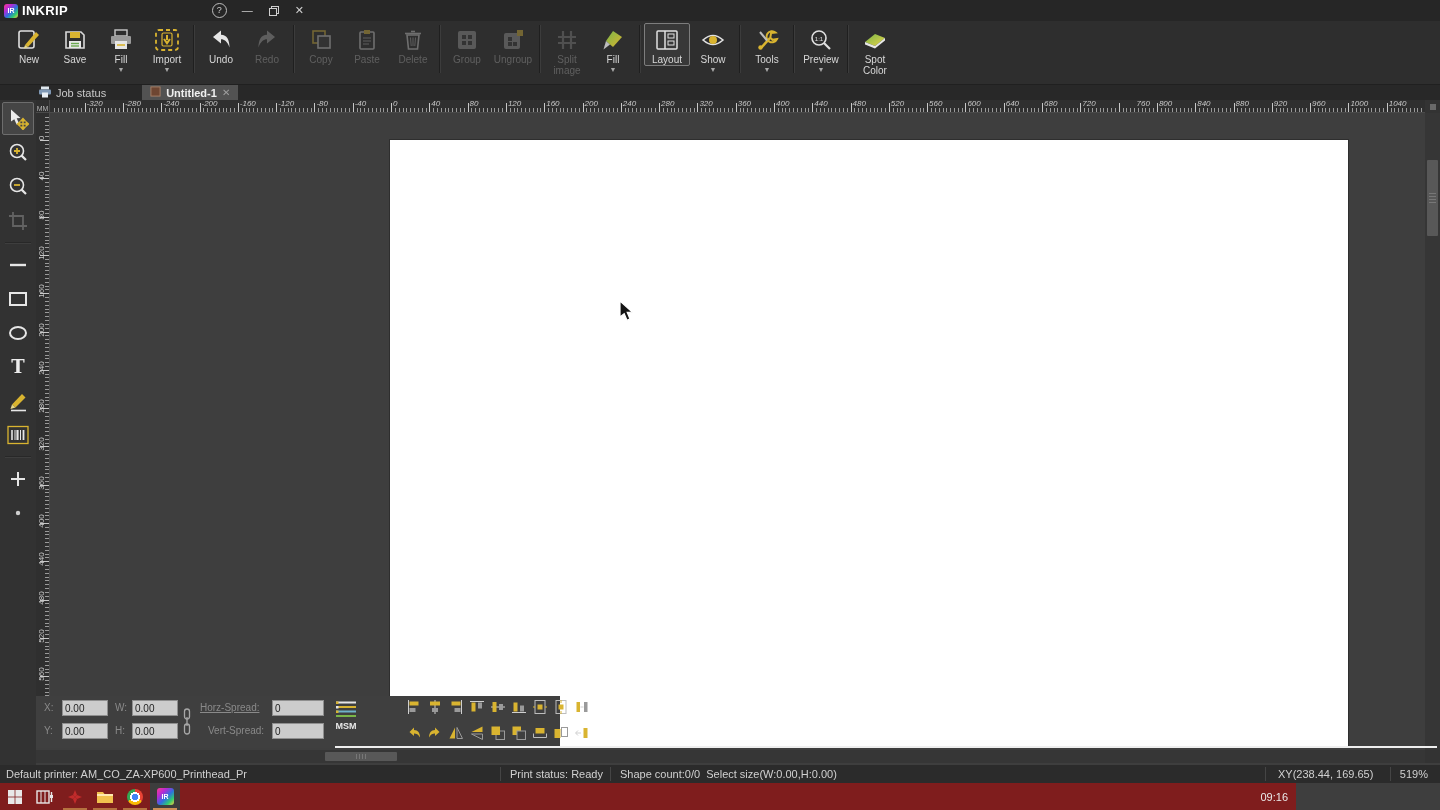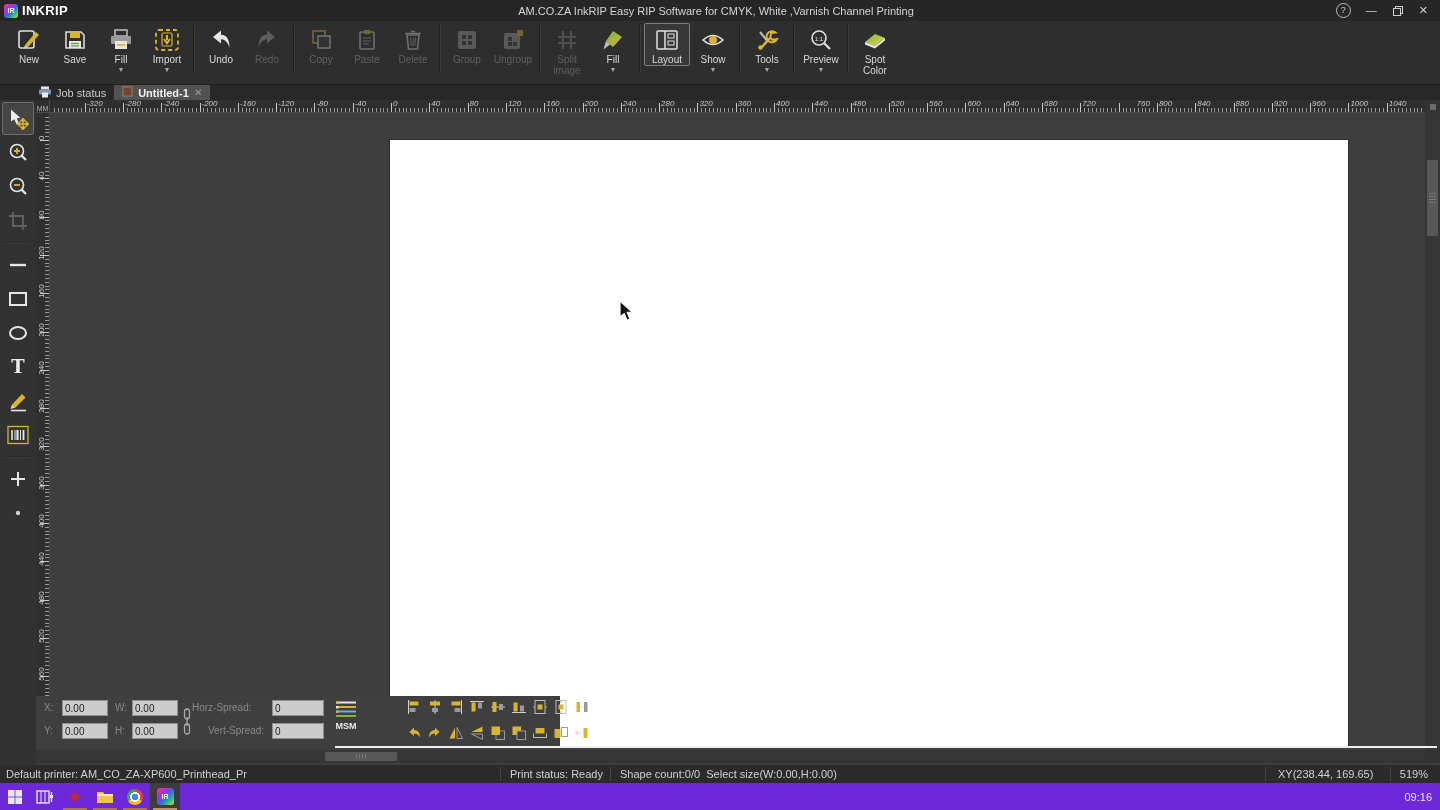--- a/index.html
+++ b/index.html
@@ -32,21 +32,21 @@
   .tbtn .caret{font-size:7px;line-height:7px;color:#a8a8a8;margin-top:1px;}
   .tbtn.disabled{opacity:.45;}
   .tbtn.disabled .lbl{color:#9a9a9a;}
   .tbtn.active{border-color:#7d7d7d;background:#383838;}
   .tsep{width:1px;height:48px;background:#1f1f1f;border-right:1px solid #3c3c3c;margin:4px 3px 0 3px;}
 
   
   #tabbar{position:absolute;left:0;top:85px;width:1440px;height:15px;background:#282828;
           display:flex;align-items:stretch;font-size:11px;color:#c9c9c9;}
   .jobman{display:flex;align-items:center;gap:4px;padding:0 8px 0 38px;}
-  .tab{display:flex;align-items:center;gap:5px;padding:0 8px;background:#525252;color:#f0f0f0;font-weight:bold;}
+  .tab{display:flex;align-items:center;gap:5px;padding:0 8px;background:#525252;color:#f0f0f0;font-weight:bold;margin-left:28px;}
   .tabclose{color:#9f9f9f;font-weight:normal;font-size:10px;}
 
   
   #palette{position:absolute;left:0;top:100px;width:36px;height:665px;background:#323232;
            display:flex;flex-direction:column;align-items:center;padding-top:2px;box-sizing:border-box;}
   .ptool{width:30px;height:31px;display:flex;align-items:center;justify-content:center;border:1px solid transparent;border-radius:2px;margin-bottom:1px;}
   .ptool svg{width:22px;height:22px;display:block;}
   .ptool.active{background:#454545;border-color:#6d6d6d;}
   .ptool.disabled{opacity:.55;}
   .psep{width:26px;height:1px;background:#282828;border-bottom:1px solid #3e3e3e;margin:4px 0;}
@@ -96,21 +96,21 @@
   #vthumb::after{content:"";position:absolute;top:33px;left:2px;width:7px;height:10px;
                  background:repeating-linear-gradient(0deg,#777 0 1px,transparent 1px 3px);}
   #scroll-corner{position:absolute;left:1425px;top:750px;width:15px;height:13px;background:#333;}
 
   
   #statusbar{position:absolute;left:0;top:765px;width:1440px;height:18px;background:#2b2b2b;font-size:11px;color:#d0d0d0;}
   #statusbar span{position:absolute;top:2px;line-height:14px;white-space:pre;}
   .ssep{position:absolute;top:2px;bottom:2px;width:1px;background:#454545;}
 
   
-  #taskbar{position:absolute;left:0;top:783px;width:1440px;height:27px;background:#6d28d9;display:flex;align-items:stretch;}
+  #taskbar{position:absolute;left:0;top:783px;width:1296px;height:27px;background:#7f1d1d;display:flex;align-items:stretch;}
   .ttile{width:30px;position:relative;display:flex;align-items:center;justify-content:center;}
   .ttile.active{background:#3d3d3d;}
   .ttile .under{position:absolute;bottom:0;left:3px;right:3px;height:2.5px;background:#b5713f;}
   .ttile.active .under{background:#cd8f57;}
   .ttile svg{display:block;}
   .chrome-ball{width:16px;height:16px;border-radius:50%;
      background:radial-gradient(circle at 50% 50%, #4285f4 0 3.5px, #ffffff 3.5px 5px, rgba(0,0,0,0) 5px),
                 conic-gradient(#ea4335 0 33%, #fbbc05 33% 66%, #34a853 66%);}
   .inkrip-badge{width:17px;height:17px;border-radius:3px;display:flex;align-items:center;justify-content:center;
      font-size:7px;font-weight:bold;color:#fff;
@@ -120,21 +120,20 @@
 </head>
 <body>
 
 <div id="app">
 
   <div id="titlebar">
     <div class="logo">
       <span class="logo-badge">IR</span>
       <span class="logo-text">INKRIP</span>
     </div>
-    <div class="title">AM.CO.ZA InkRIP Easy RIP Software for CMYK, White ,Varnish Channel Printing</div>
     <div class="win-controls">
       <span class="wc help">?</span>
       <span class="wc">—</span>
       <span class="wc restore">
           <svg width="12" height="12" viewBox="0 0 12 12">
             <rect x="3.5" y="1.5" width="7" height="7" fill="none" stroke="#cfcfcf"></rect>
             <rect x="1.5" y="3.5" width="7" height="7" fill="#262626" stroke="#cfcfcf"></rect>
           </svg>
         </span>
       <span class="wc">✕</span>
@@ -1079,21 +1078,21 @@
     <input class="pfield" style="left: 26px; top: 27px; width: 40px;" value="0.00">
     <span class="plabel" style="left:79px;top:4px;">W:</span>
     <input class="pfield" style="left: 96px; top: 4px; width: 40px;" value="0.00">
     <span class="plabel" style="left:79px;top:27px;">H:</span>
     <input class="pfield" style="left: 96px; top: 27px; width: 40px;" value="0.00">
     <span style="position:absolute;left:146px;top:10px;"><svg width="10" height="32" viewBox="0 0 10 32">
           <rect x="2.5" y="3" width="5" height="10" rx="2.5" fill="none" stroke="#a8a8a8" stroke-width="1.3"></rect>
           <rect x="2.5" y="18" width="5" height="10" rx="2.5" fill="none" stroke="#a8a8a8" stroke-width="1.3"></rect>
           <line x1="5" y1="11" x2="5" y2="20" stroke="#a8a8a8" stroke-width="1.3"></line>
         </svg></span>
-    <span class="plabel" style="left:156px;top:4px;">Horz-Spread:</span>
+    <span class="plabel" style="left:164px;top:4px;text-decoration:underline;">Horz-Spread:</span>
     <input class="pfield" style="left: 236px; top: 4px; width: 46px;" value="0">
     <span class="plabel" style="left:172px;top:27px;">Vert-Spread:</span>
     <input class="pfield" style="left: 236px; top: 27px; width: 46px;" value="0">
     <div id="msm-btn" style="left:294px;top:4px;">
       <svg viewBox="0 0 26 18">
           <line x1="3" y1="2.5" x2="23" y2="2.5" stroke="#e6e6e6" stroke-width="2"></line>
           <line x1="3" y1="7" x2="23" y2="7" stroke="#d9b430" stroke-width="2"></line>
           <line x1="3" y1="11.5" x2="23" y2="11.5" stroke="#6fb3c9" stroke-width="2"></line>
           <line x1="3" y1="16" x2="23" y2="16" stroke="#7ab648" stroke-width="2"></line>
           <rect x="3" y="1.5" width="2.5" height="2.5" fill="#d9b430"></rect>

